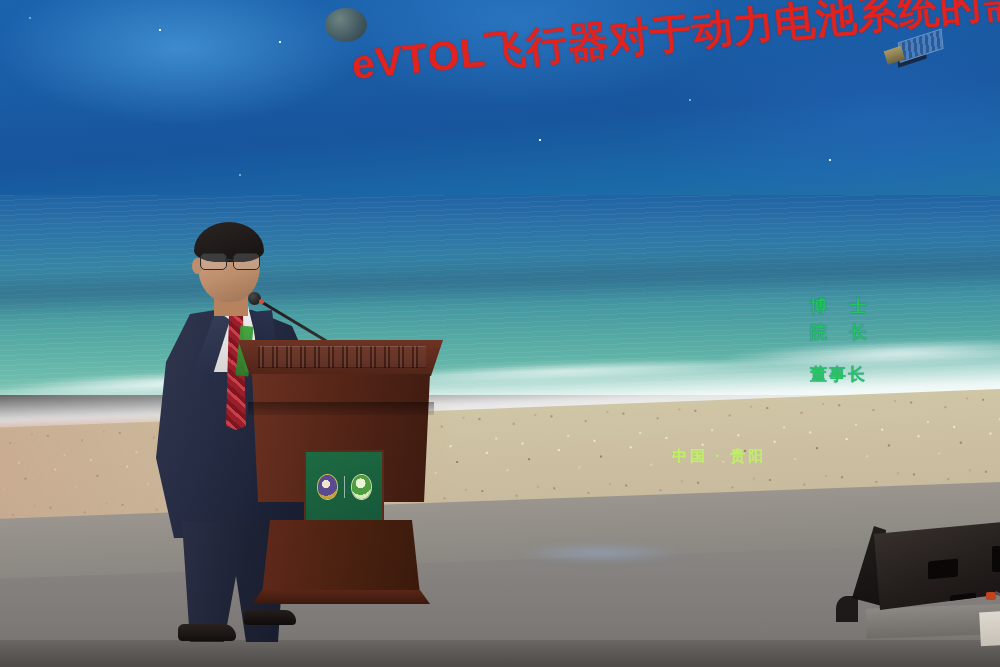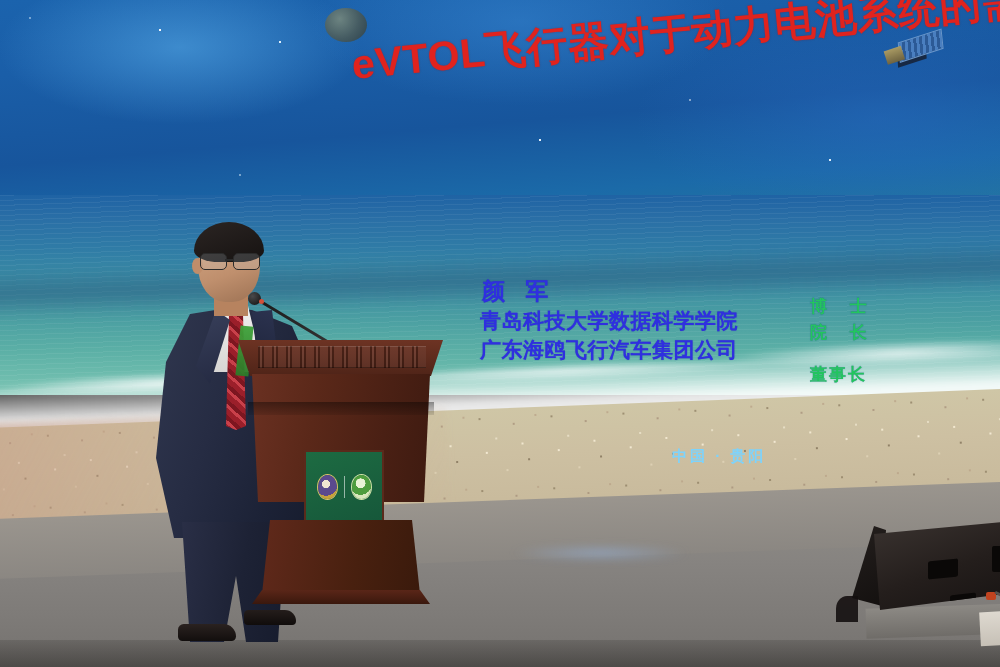--- a/index.html
+++ b/index.html
@@ -149,21 +149,21 @@
   .titles-block{
     position:absolute;left:810px;top:294px;
     color:#22c55e;font-weight:700;line-height:1.52;white-space:nowrap;
     font-size:17px;
     text-shadow:0 0 1px rgba(20,20,160,.5);
   }
   .tt{letter-spacing:9px;}
   .tt-last{letter-spacing:2px;margin-top:16px;}
   .location{
     position:absolute;left:672px;top:447px;
-    color:#7dd3fc;font-size:15px;font-weight:700;letter-spacing:3px;
+    color:#bef264;font-size:15px;font-weight:700;letter-spacing:3px;
     white-space:nowrap;
   }
 
   
   .floor{
     position:absolute;left:0;top:520px;width:1000px;height:147px;
     background:linear-gradient(180deg,#8d8a85 0%,#868380 30%,#7e7b78 65%,#74716e 100%);
   }
   .floor-front{
     position:absolute;left:-40px;top:500px;width:1100px;height:60px;
@@ -380,25 +380,20 @@
 
     <div class="ocean"></div>
     <div class="wave-dark"></div>
     <div class="foam2"></div>
     <div class="foam"></div>
     <div class="sand"></div>
     <div class="sand-left-warm"></div>
 
     <div class="slide-title">eVTOL飞行器对于动力电池系统的需求及应用</div>
 
-    <div class="speaker-block">
-      <div class="sp-name">颜 军</div>
-      <div class="sp-org">青岛科技大学数据科学学院</div>
-      <div class="sp-org">广东海鸥飞行汽车集团公司</div>
-    </div>
 
     <div class="titles-block">
       <div class="tt">博 士</div>
       <div class="tt">院 长</div>
       <div class="tt-last">董事长</div>
     </div>
 
     <div class="location">中国 · 贵阳</div>
   </div>
 

